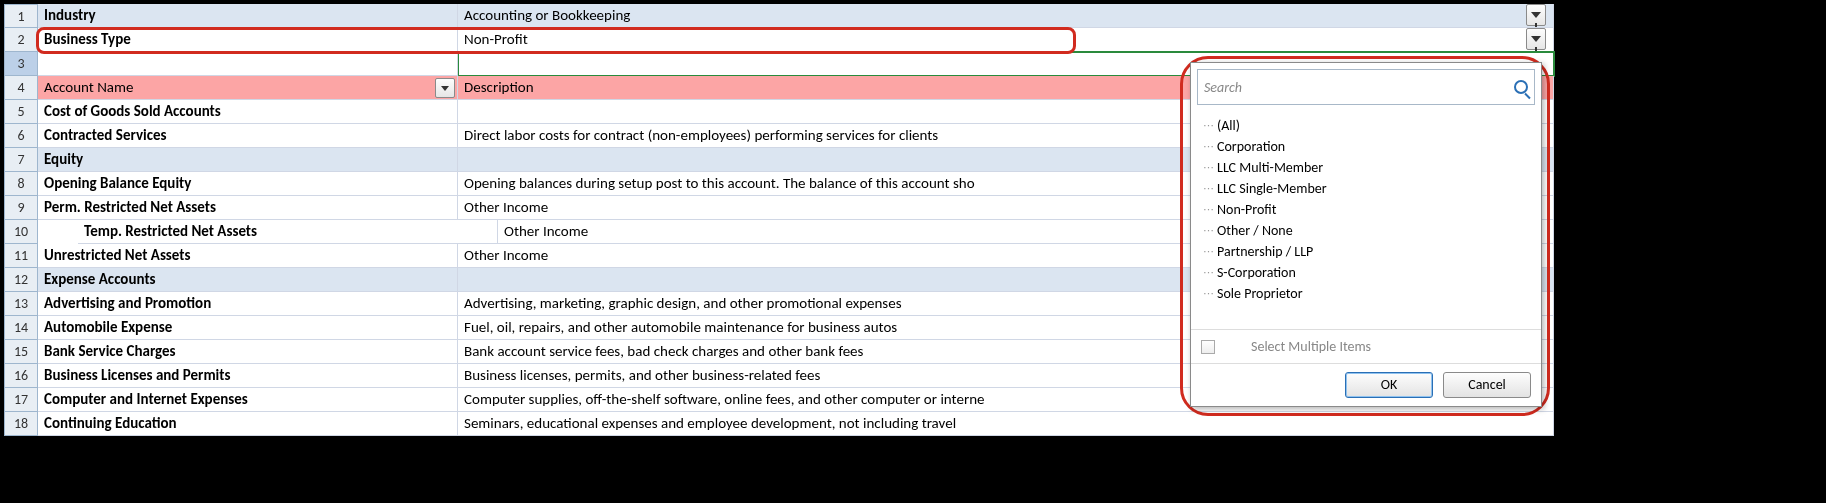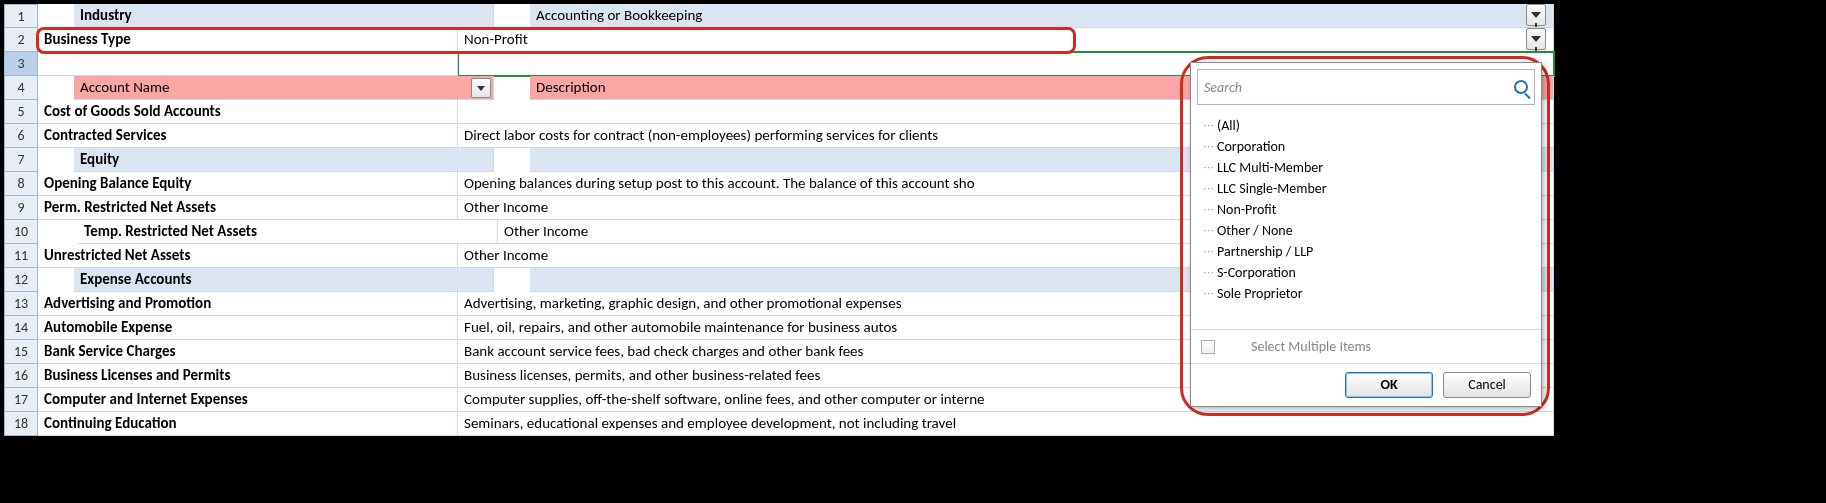--- a/index.html
+++ b/index.html
@@ -41,21 +41,21 @@
     border-bottom: 1px solid #d0d7e5;
     border-right: 1px solid #d0d7e5;
     padding: 0 6px;
     line-height: 23px;
     white-space: nowrap;
     overflow: hidden;
     background: #fff;
   }
   .colA { width: 420px; min-width: 420px; }
   .colB { flex: 1; }
-  .shaded .cell { background: #dbe5f1; margin-left: 36px; }
+  .shaded .cell { background: #dbe5f1; }
   .bold { font-weight: 700; }
   .header-row .cell { background: #fca5a5; font-weight: 400; }
   .selected-rownum { background: #bcd0e8; }
   
   .filter-icon {
     position: absolute;
     right: 2px;
     top: 2px;
     width: 20px;
     height: 20px;
@@ -195,21 +195,20 @@
     border: 1px solid #8a8a8a;
     border-radius: 3px;
     background: linear-gradient(#fdfdfd,#e3e3e3);
     text-align: center;
     line-height: 24px;
     font-size: 14px;
   }
   .btn.primary {
     border: 1px solid #2a6fb5;
     box-shadow: 0 0 0 1px #8fc2ef inset;
-    font-weight: bold;
   }
   
   .right-filter-col {
     position:absolute;
     left:1526px;
     top:4px;
     width:24px;
   }
   .right-filter-col .filter-icon {
     position:relative;

